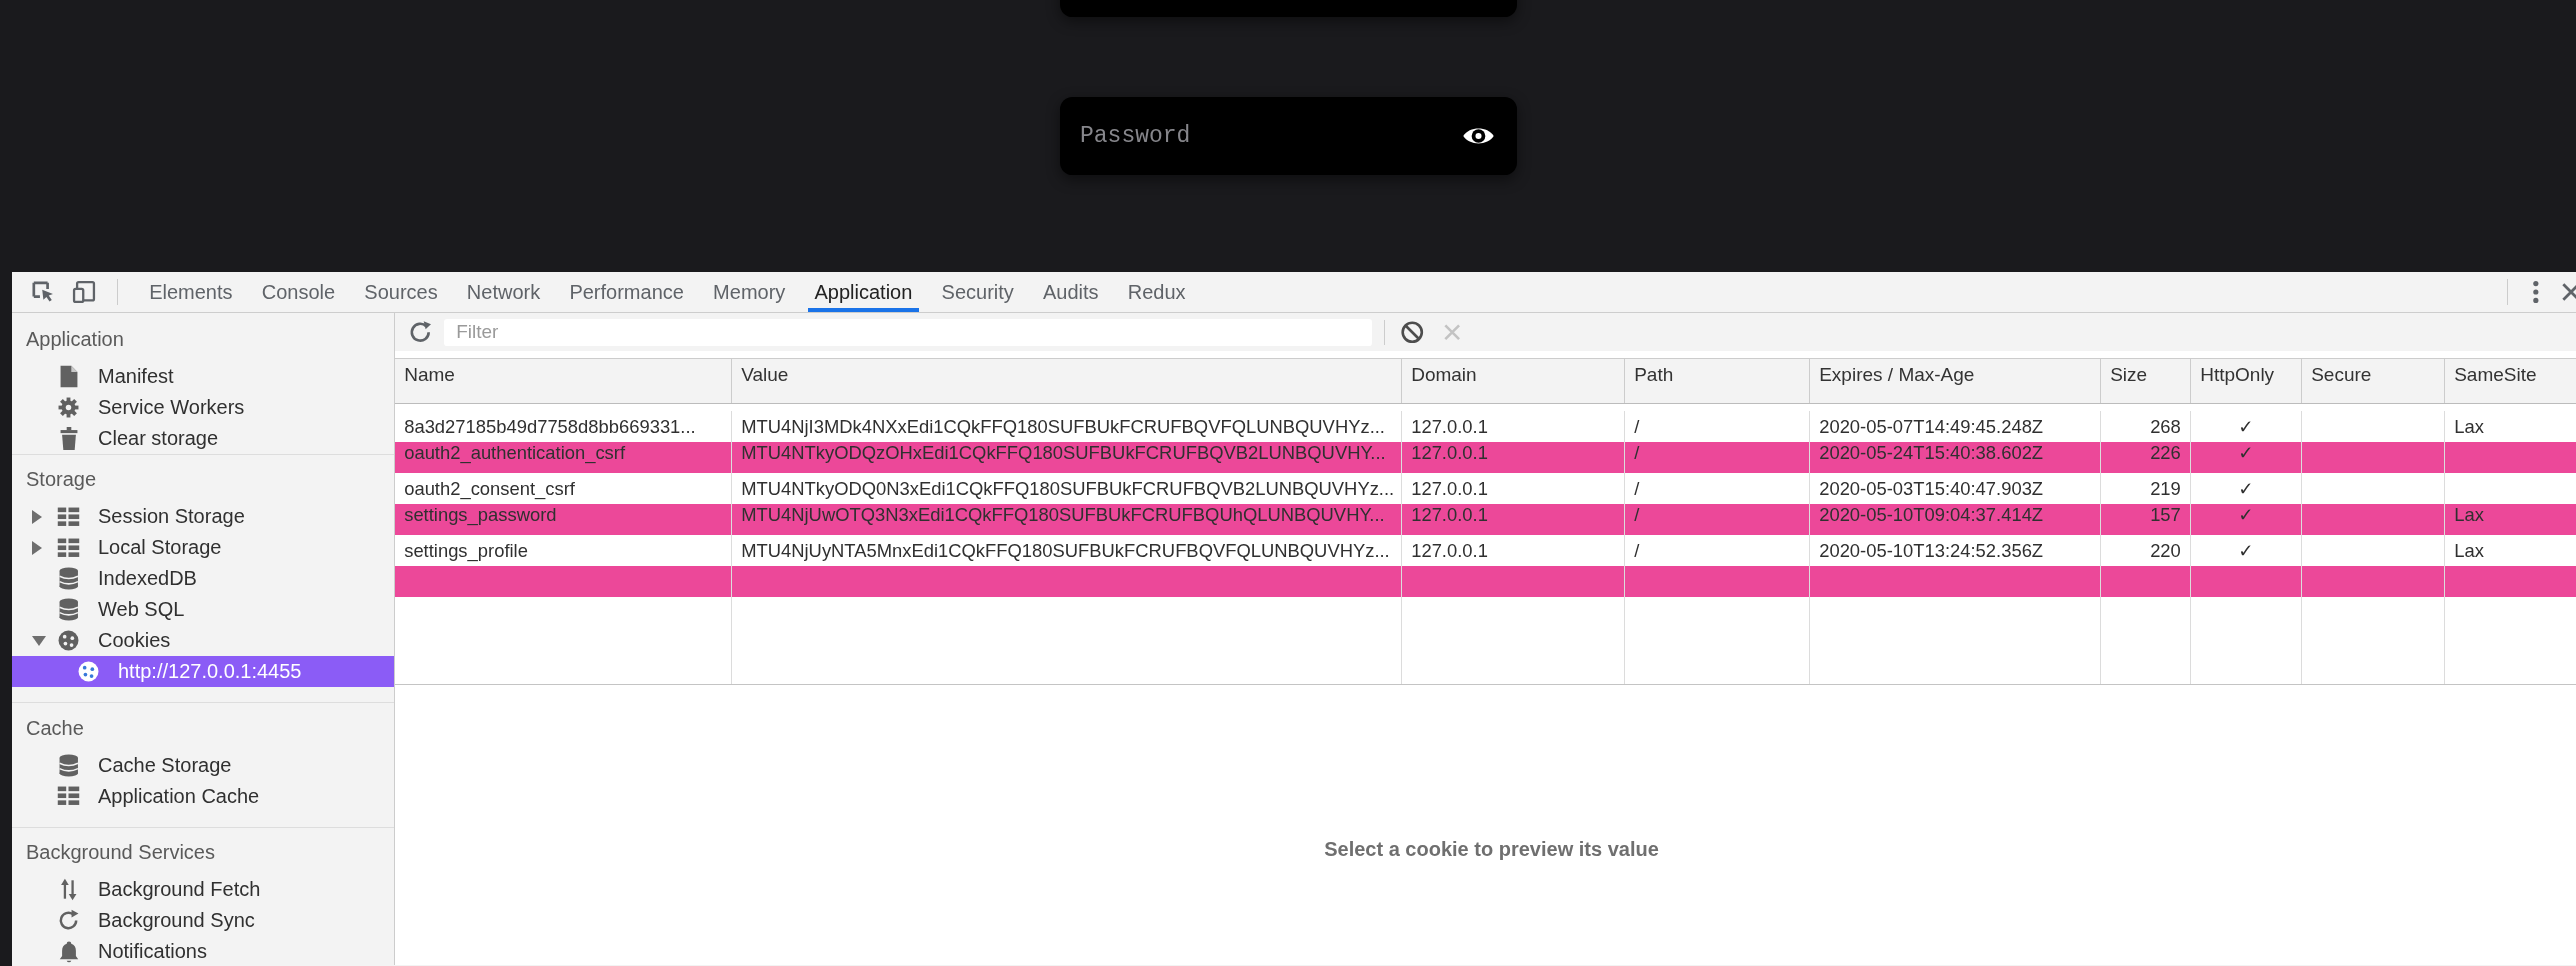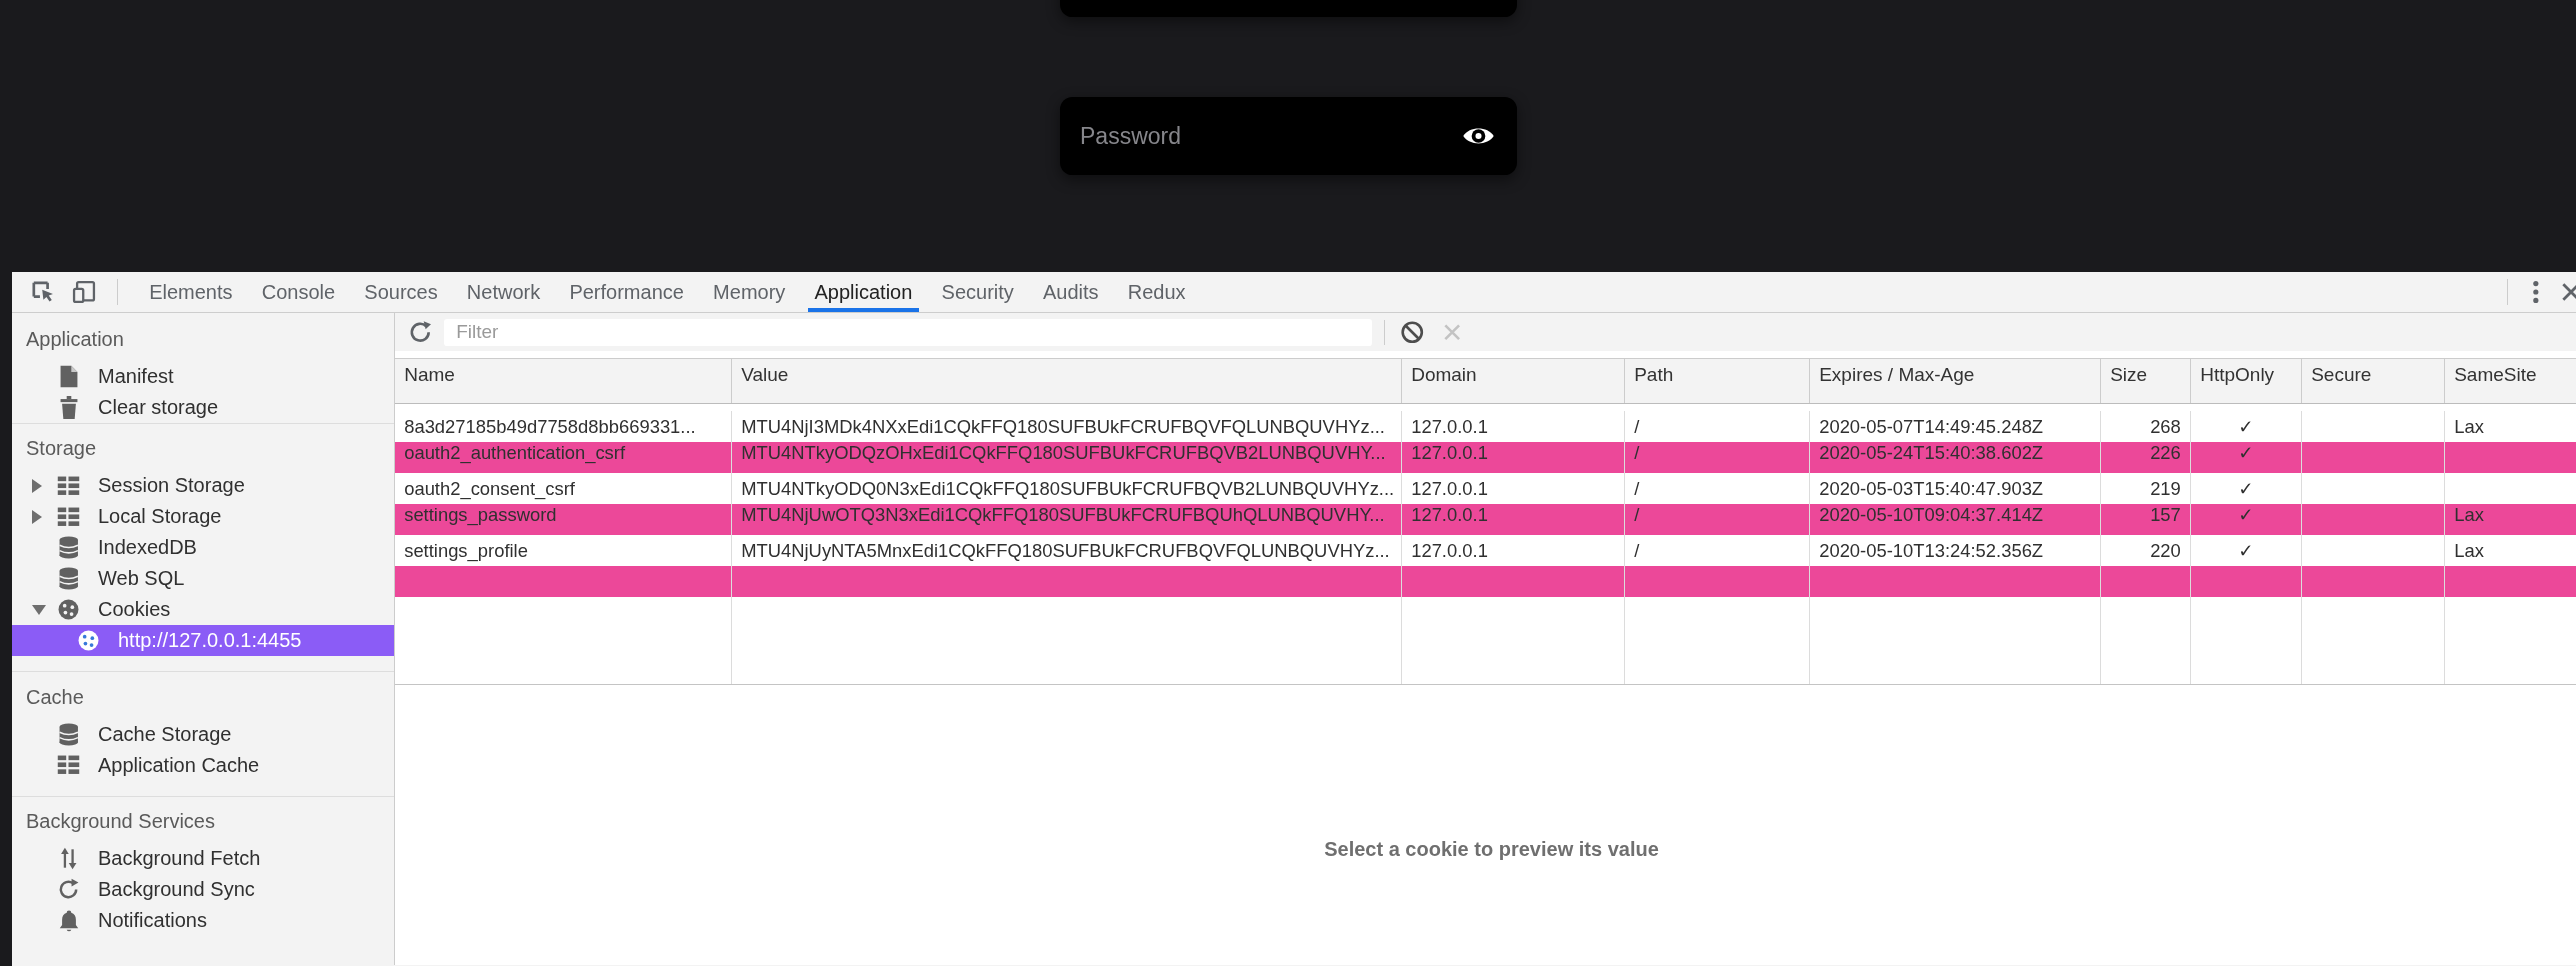--- a/index.html
+++ b/index.html
@@ -5,21 +5,21 @@
   * { margin:0; padding:0; box-sizing:border-box; }
   html,body { background:#1a1a1d; }
   body { font-family:"Liberation Sans", sans-serif; }
   #root { position:relative; width:2576px; height:966px; overflow:hidden; background:#1a1a1d; }
 
   
   .page-top { position:absolute; left:0; top:0; width:2576px; height:272px; background:#1a1a1d; overflow:hidden; }
   .dark-box { position:absolute; left:1060px; width:457px; background:#000; border-radius:12.3px; box-shadow:0 4.6px 14px rgba(0,0,0,0.45); }
   .box-partial { top:-23px; height:40px; }
   .box-password { top:97px; height:78px; display:flex; align-items:center; }
-  .pw-input { flex:1; height:100%; background:transparent; border:none; outline:none; color:#ddd; font-size:23px; padding-left:20px; font-family:Liberation Sans, sans-serif; }
+  .pw-input { flex:1; height:100%; background:transparent; border:none; outline:none; color:#ddd; font-size:23px; padding-left:20px; font-family:Liberation Mono, monospace; }
   .pw-input::placeholder { color:#86868b; opacity:1; }
   .eye-btn { width:37px; height:31px; margin-right:20px; background:transparent; border:none; cursor:pointer; display:flex; align-items:center; justify-content:center; }
 
   
   .devtools { position:absolute; left:12px; top:272px; width:2576px; height:694px; background:#f3f3f3; color:#333; font-size:20px; }
 
   
   .tabbar { height:41px; border-bottom:0.8px solid #cdcdcd; display:flex; align-items:center; background:#f3f3f3; }
   .icon-btn { background:transparent; border:none; display:flex; align-items:center; justify-content:center; cursor:pointer; }
   .inspect-btn { margin-left:15.3px; width:31px; height:31px; }
@@ -167,20 +167,36 @@
               <svg width="20" height="23" viewBox="0 0 26 30">
                   <path d="M2 1 h14 l8 8 v20 h-22 z" fill="#616161"></path>
                   <path d="M16 1 l8 8 h-8 z" fill="#c9c9c9"></path>
                 </svg>
             </span>
             <span>Manifest</span>
           </div>
           <div class="side-item">
             <span class="tri"></span>
             <span class="s-icon">
+              <svg width="23" height="23" viewBox="0 0 30 30">
+                <g stroke="#616161" stroke-width="5">
+                    <line x1="15" y1="2" x2="15" y2="28"></line>
+                    <line x1="2" y1="15" x2="28" y2="15"></line>
+                    <line x1="5.8" y1="5.8" x2="24.2" y2="24.2"></line>
+                    <line x1="24.2" y1="5.8" x2="5.8" y2="24.2"></line>
+                  </g>
+                <circle cx="15" cy="15" r="9" fill="#616161"></circle>
+                <circle cx="15" cy="15" r="3.6" fill="#f3f3f3"></circle>
+              </svg>
+            </span>
+            <span>Service Workers</span>
+          </div>
+          <div class="side-item">
+            <span class="tri"></span>
+            <span class="s-icon">
               <svg width="20" height="23" viewBox="0 0 26 30">
                   <rect x="10" y="0" width="6" height="4" fill="#616161"></rect>
                   <rect x="2" y="4" width="22" height="4" fill="#616161"></rect>
                   <path d="M4 10 h18 l-1.6 20 h-14.8 z" fill="#616161"></path>
                 </svg>
             </span>
             <span>Clear storage</span>
           </div>
         </div>
 

